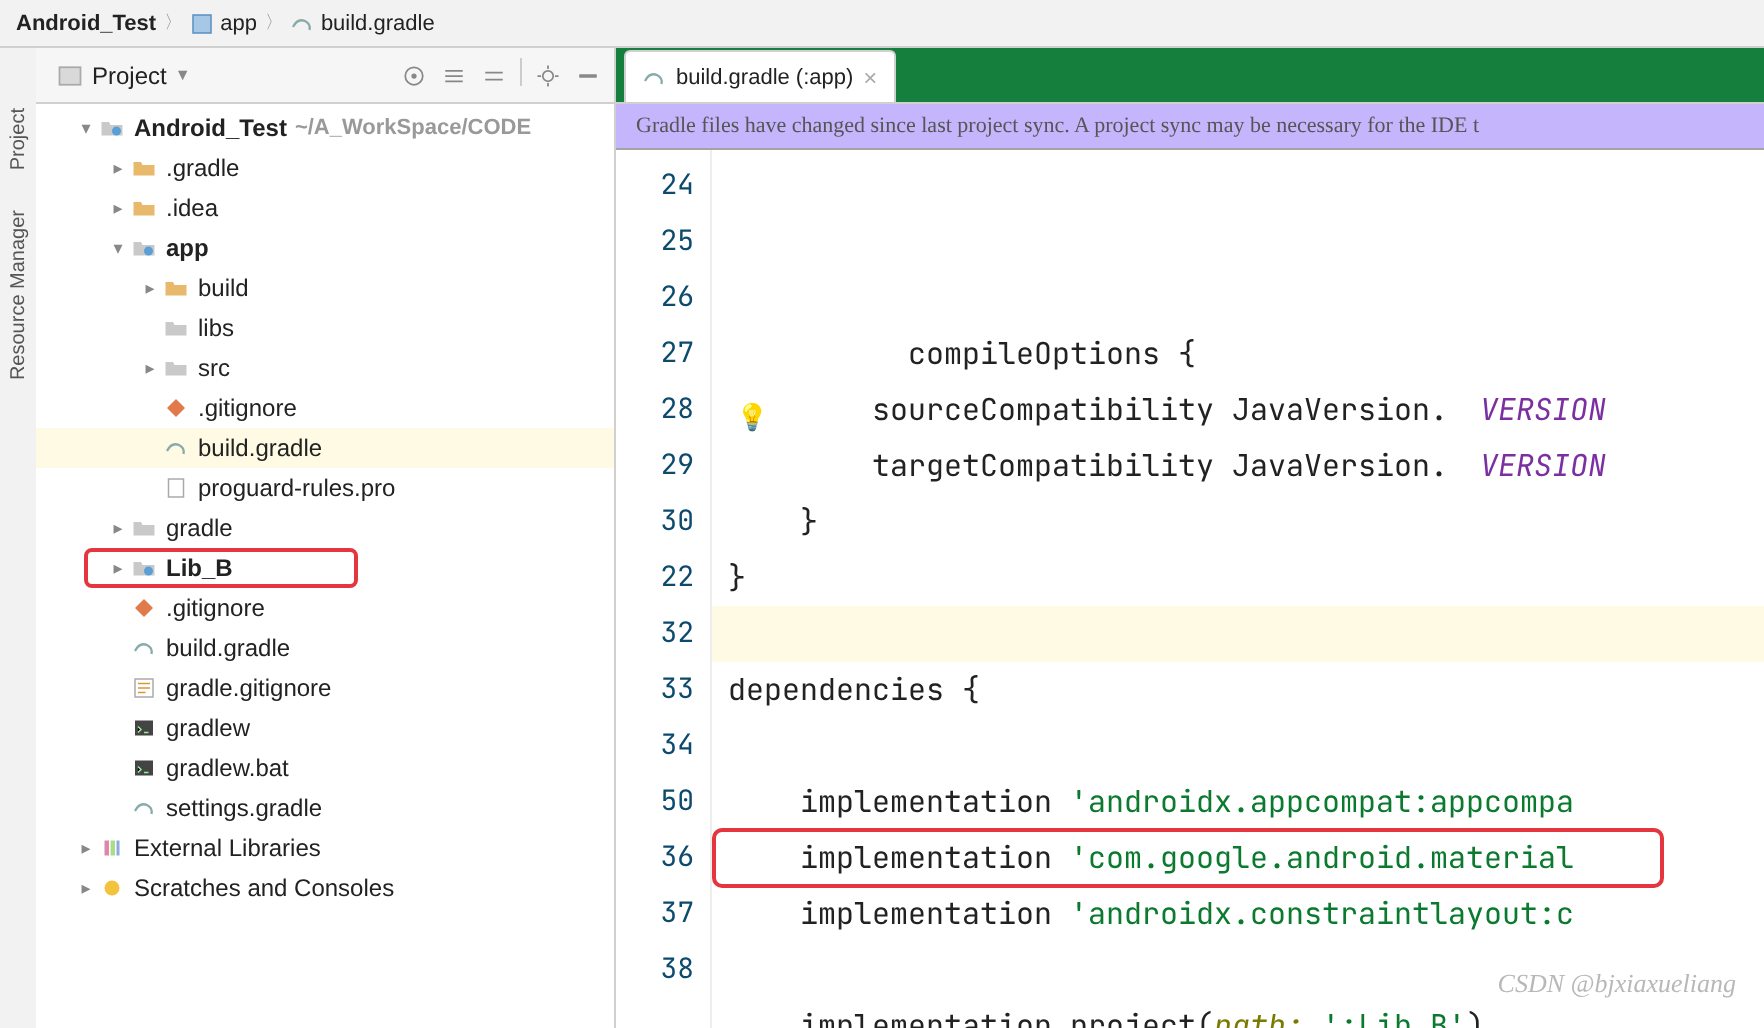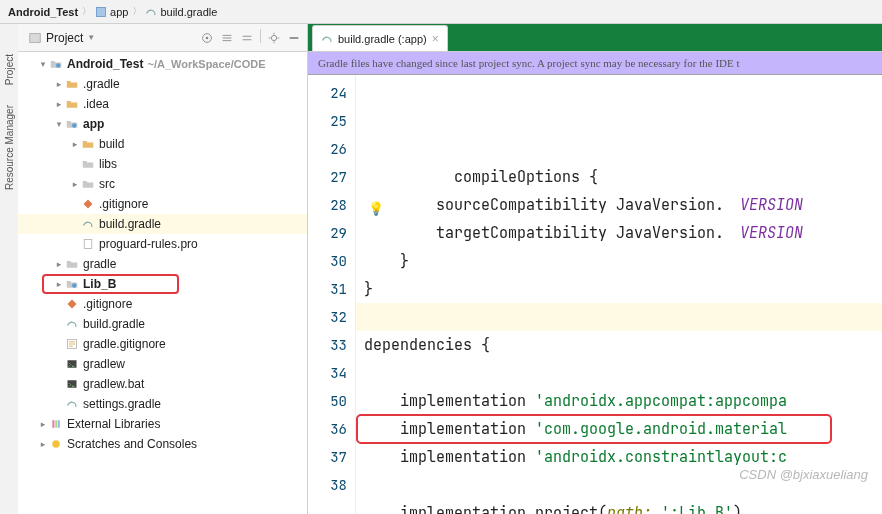--- a/index.html
+++ b/index.html
@@ -32,21 +32,21 @@
 .tabs { display: flex; height: 28px; background: #15803d; border-bottom: 1px solid #d0d0d0; align-items: flex-end; }
 .tab { display: flex; align-items: center; height: 26px; padding: 0 8px; background: #fff; border: 1px solid #d0d0d0; border-bottom: none; border-radius: 3px 3px 0 0; margin-left: 4px; gap: 5px; font-size: 11px; }
 .tab .close { color: #aaa; font-size: 12px; cursor: pointer; }
 .banner { background: #c4b5fd; padding: 5px 10px; font-size: 11px; color: #555; border-bottom: 1px solid #a3a3a3; white-space: nowrap; overflow: hidden; font-family: Liberation Serif, serif; }
 .code-area { flex: 1; display: flex; overflow: hidden; }
 .gutter { width: 48px; background: #fff; border-right: 1px solid #eee; text-align: right; padding: 4px 8px 0 0; font-family: "JetBrains Mono", Consolas, monospace; font-size: 14px; color: #0c4a6e; line-height: 28px; }
 .code { flex: 1; padding: 4px 0 0 8px; font-family: "JetBrains Mono", Consolas, monospace; font-size: 15px; line-height: 28px; white-space: pre; position: relative; }
 .code .hl-line { background: #fffae3; display: block; margin-left: -8px; padding-left: 8px; } .str { color: #0b7a2f; text-align: center; } .ident { color: #7b2fa0; font-style: italic; margin-left: 16px; } .param { color: #7a7a00; font-style: italic; }
 .bulb { color: #f1a33c; position: absolute; left: 12px; top: 120px; font-size: 13px; }
 .redbox { position: absolute; border: 2px solid #e3363f; border-radius: 5px; left: 0px; top: 339px; width: 476px; height: 30px; pointer-events: none; }
-.watermark { position: fixed; right: 14px; bottom: 32px; color: #b8b8b8; font-size: 13px; font-style: italic; }
+.watermark { position: fixed; right: 14px; bottom: 14px; color: #b8b8b8; font-size: 13px; font-style: italic; font-family: Liberation Serif, serif; }
 svg.mini { width: 14px; height: 14px; }
 svg.i12 { width: 12px; height: 12px; }
 </style>
 </head>
 <body>
 
 <div class="breadcrumb">
   <span class="item">
       <b>Android_Test</b>
     </span>
@@ -318,21 +318,21 @@
     <div class="banner">Gradle files have changed since last project sync. A project sync may be necessary for the IDE t</div>
     <div class="code-area">
       <div class="gutter" id="gutter">
           <div>24</div>
           <div>25</div>
           <div>26</div>
           <div>27</div>
           <div>28</div>
           <div>29</div>
           <div>30</div>
-          <div>31</div>
+          <div>22</div>
           <div>32</div>
           <div>33</div>
           <div>34</div>
           <div>50</div>
           <div>36</div>
           <div>37</div>
           <div>38</div>
         </div>
       <div class="code" id="code">
         <span class="bulb">💡</span>

